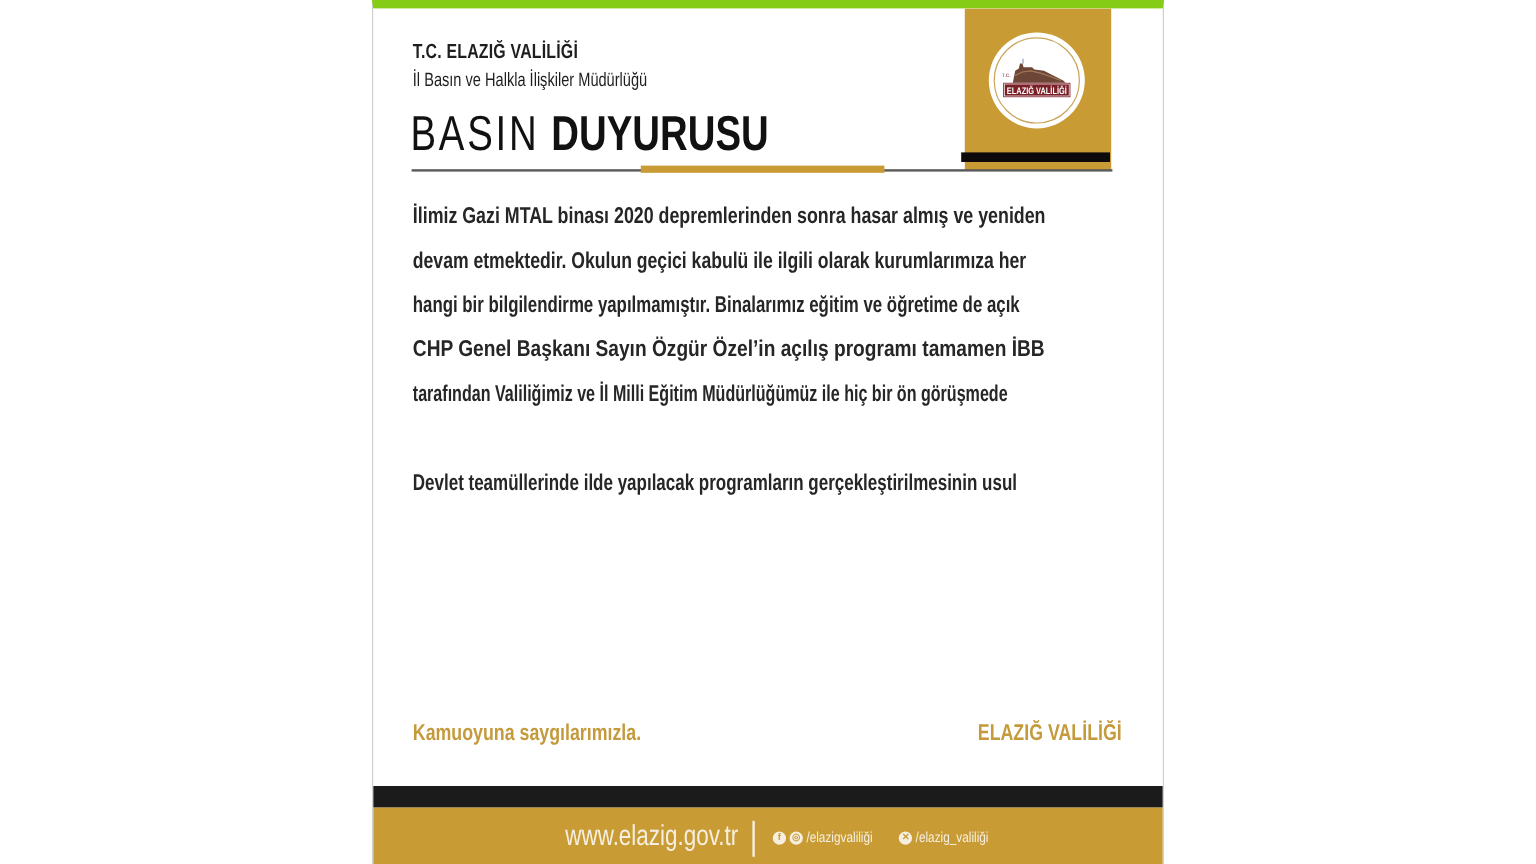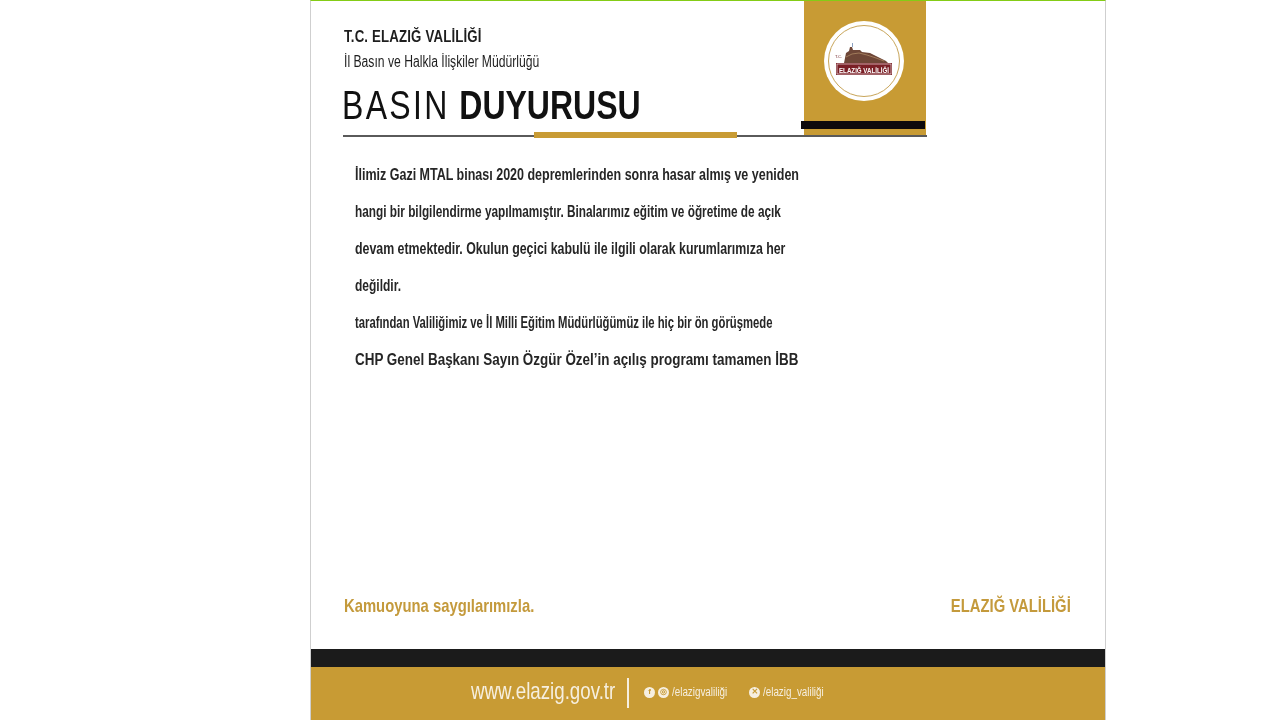--- a/index.html
+++ b/index.html
@@ -1,22 +1,22 @@
 <!DOCTYPE html>
 <html><head>
 <meta charset="utf-8">
 <style>
   html, body { margin:0; padding:0; }
   body {
     width:1280px; height:720px; background:#ffffff; position:relative; overflow:hidden;
     font-family:"Liberation Sans", sans-serif; color:#1f1f1f;
   }
   .card {
-    position:absolute; left:310px; top:0; width:796px; height:720px;
-    background:#ffffff; border-left:1px solid #cfcfcf; border-right:1px solid #cfcfcf; border-top:1px solid #84cc16;
+    position:absolute; left:310px; top:0; width:660px; height:720px;
+    background:#ffffff; border-left:1px solid #cfcfcf; border-right:1px solid #cfcfcf; border-top:7px solid #84cc16;
     box-sizing:border-box; overflow:hidden;
   }
   .hdr-line1 {
     position:absolute; left:33px; top:26px; font-weight:bold; font-size:17px; color:#1e1e1e;
     transform:scaleX(0.78); transform-origin:left center; white-space:nowrap; letter-spacing:0.2px;
   }
   .hdr-line2 {
     position:absolute; left:33px; top:52px; font-size:16px; color:#1e1e1e;
     transform:scaleX(0.76); transform-origin:left center; white-space:nowrap;
   }
@@ -32,21 +32,21 @@
   .black-bar { position:absolute; left:490px; top:120px; width:124px; height:8px; background:#0e0a0c; }
   .logo {
     position:absolute; left:513px; top:20px; width:80px; height:80px; border-radius:50%;
     background:#ffffff; display:flex; align-items:center; justify-content:center;
   }
   .logo-ring {
     position:absolute; left:4px; top:4px; width:70px; height:70px; border-radius:50%; border:1px solid #c8a55a;
   }
   .logo svg { position:relative; }
   .body-text {
-    position:absolute; left:44px; top:155px; width:598px; font-weight:bold; font-size:16px; color:#262626;
+    position:absolute; left:33px; top:155px; width:598px; font-weight:bold; font-size:19px; color:#262626;
   }
   .ln {
     height:37px; line-height:37px; white-space:nowrap; transform-origin:left center;
   }
   .ln-inner { display:inline-block; transform-origin:left center; }
   .closing { position:absolute; top:594px; font-weight:bold; font-size:19px; color:#c49a3c; transform-origin:left center; white-space:nowrap; }
   .closing-left { left:33px; transform:scaleX(0.78); }
   .closing-right { right:34px; transform:scaleX(0.78); transform-origin:right center; }
   .band-black { position:absolute; left:0; top:648px; width:100%; height:18px; background:#1b1b1b; }
   .band-gold { position:absolute; left:0; top:666px; width:100%; height:54px; background:#c89b34; }
@@ -85,26 +85,26 @@
       <rect x="5" y="23" width="54" height="10" fill="none" stroke="#ffffff" stroke-width="0.6"></rect>
       <text x="32" y="31.5" text-anchor="middle" font-size="8" font-weight="bold" fill="#ffffff" font-family="Liberation Sans, sans-serif" textLength="50" lengthAdjust="spacingAndGlyphs">ELAZIĞ VALİLİĞİ</text>
     </svg>
   </div>
   <div class="black-bar"></div>
   <div class="rule-gray"></div>
   <div class="rule-gold"></div>
 
   <div class="body-text">
     <div class="ln"><span class="ln-inner" style="transform:scaleX(0.781)">İlimiz Gazi MTAL binası 2020 depremlerinden sonra hasar almış ve yeniden</span></div>
+    <div class="ln"><span class="ln-inner" style="transform:scaleX(0.772)">devam etmektedir. Okulun geçici kabulü ile ilgili olarak kurumlarımıza her</span></div>
     <div class="ln"><span class="ln-inner" style="transform:scaleX(0.738)">hangi bir bilgilendirme yapılmamıştır. Binalarımız eğitim ve öğretime de açık</span></div>
-    <div class="ln"><span class="ln-inner" style="transform:scaleX(0.772)">devam etmektedir. Okulun geçici kabulü ile ilgili olarak kurumlarımıza her</span></div>
-    <div class="ln"><span class="ln-inner" style="transform:scaleX(0.75)">değildir.</span></div>
+    <div class="ln"><span class="ln-inner" style="transform:scaleX(0.84)">CHP Genel Başkanı Sayın Özgür Özel’in açılış programı tamamen İBB</span></div>
     <div class="ln"><span class="ln-inner" style="transform:scaleX(0.705)">tarafından Valiliğimiz ve İl Milli Eğitim Müdürlüğümüz ile hiç bir ön görüşmede</span></div>
-    <div class="ln"><span class="ln-inner" style="transform:scaleX(0.84)">CHP Genel Başkanı Sayın Özgür Özel’in açılış programı tamamen İBB</span></div>
     <div class="ln"><span class="ln-inner"></span></div>
+    <div class="ln"><span class="ln-inner" style="transform:scaleX(0.745)">Devlet teamüllerinde ilde yapılacak programların gerçekleştirilmesinin usul</span></div>
   </div>
 
   <div class="closing closing-left">Kamuoyuna saygılarımızla.</div>
   <div class="closing closing-right">ELAZIĞ VALİLİĞİ</div>
 
   <div class="band-black"></div>
   <div class="band-gold"></div>
 
   <div class="footer-web">www.elazig.gov.tr</div>
   <div class="footer-sep"></div>

